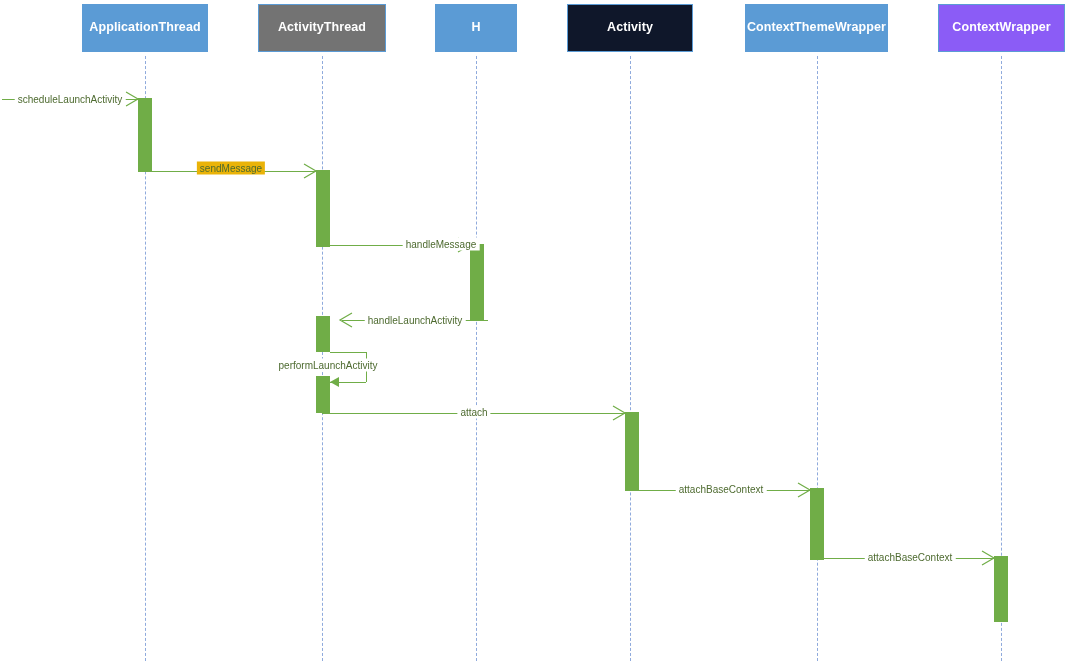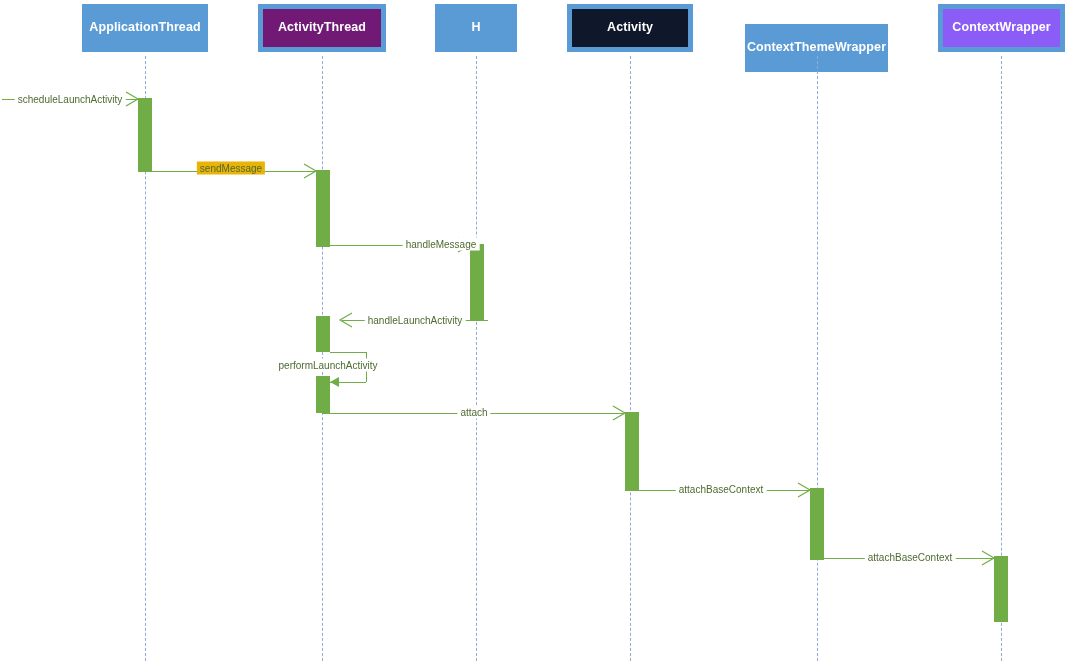--- a/index.html
+++ b/index.html
@@ -15,21 +15,21 @@
     position: relative;
     width: 1067px;
     height: 661px;
     background: #ffffff;
     overflow: hidden;
   }
   .participant-box {
     position: absolute;
     box-sizing: border-box;
     background: #5b9bd5;
-    border: 5px solid #0f172a;
+    border: 1px solid #0f172a;
     display: flex;
     align-items: center;
     justify-content: center;
     color: #ffffff;
     font-weight: bold;
     font-size: 12.5px;
     letter-spacing: 0.1px;
     font-family: "Liberation Sans", sans-serif;
     text-align: center;
     line-height: 1.1;
@@ -78,30 +78,30 @@
 </style>
 </head>
 <body>
 
 <div id="diagram-root" style="width: 1067px; height: 661px; background: rgb(255, 255, 255);">
 
   <div id="participants-layer">
       <div class="participant-box" style="left: 82px; top: 4px; width: 126px; height: 48px; background: rgb(91, 155, 213); border-color: rgb(91, 155, 213); color: rgb(255, 255, 255);">
         <span>ApplicationThread</span>
       </div>
-      <div class="participant-box" style="left: 258px; top: 4px; width: 128px; height: 48px; background: #701a75; border-color: rgb(91, 155, 213); color: rgb(255, 255, 255);">
+      <div class="participant-box" style="left: 258px; top: 4px; width: 128px; height: 48px; background: #737373; border-color: rgb(91, 155, 213); color: rgb(255, 255, 255);">
         <span>ActivityThread</span>
       </div>
       <div class="participant-box" style="left: 435px; top: 4px; width: 82px; height: 48px; background: rgb(91, 155, 213); border-color: rgb(91, 155, 213); color: rgb(255, 255, 255);">
         <span>H</span>
       </div>
       <div class="participant-box" style="left: 567px; top: 4px; width: 126px; height: 48px; background: #0f172a; border-color: rgb(91, 155, 213); color: rgb(255, 255, 255);">
         <span>Activity</span>
       </div>
-      <div class="participant-box" style="left: 745px; top: 4px; width: 143px; height: 48px; background: rgb(91, 155, 213); border-color: rgb(91, 155, 213); color: rgb(255, 255, 255); margin-top: 20px;">
+      <div class="participant-box" style="left: 745px; top: 4px; width: 143px; height: 48px; background: rgb(91, 155, 213); border-color: rgb(91, 155, 213); color: rgb(255, 255, 255);">
         <span>ContextThemeWrapper</span>
       </div>
       <div class="participant-box" style="left: 938px; top: 4px; width: 127px; height: 48px; background: #8b5cf6; border-color: rgb(91, 155, 213); color: rgb(255, 255, 255);">
         <span>ContextWrapper</span>
       </div>
     </div>
 
   <div id="lifelines-layer">
       <div class="lifeline" style="left: 145px; top: 56px; height: 605px; border-left-color: rgb(143, 170, 220);"></div>
       <div class="lifeline" style="left: 322px; top: 56px; height: 605px; border-left-color: rgb(143, 170, 220);"></div>

